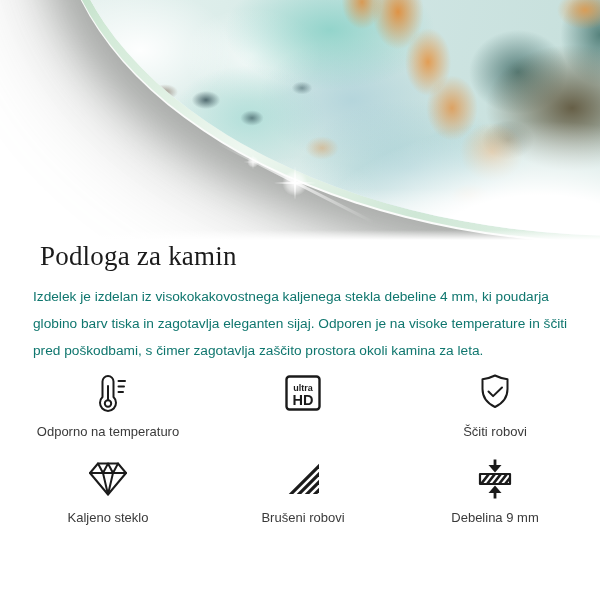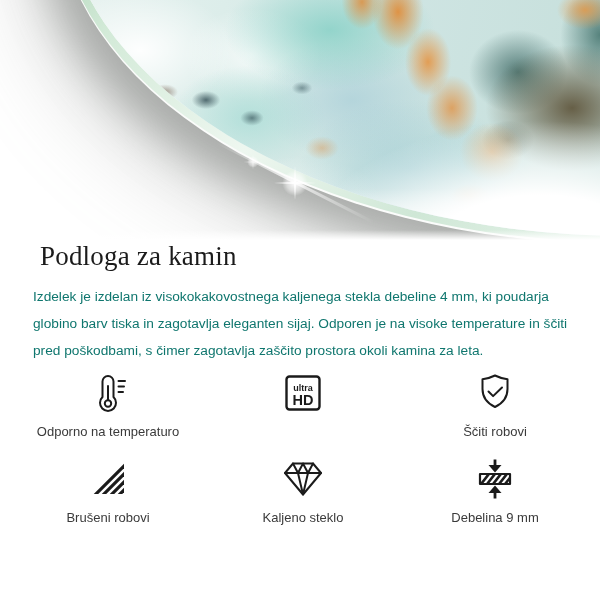--- a/index.html
+++ b/index.html
@@ -141,48 +141,48 @@
           <svg class="fi" width="42" height="42" viewBox="0 0 42 42">
             <path d="M21,3.5 C25,5.5 29.5,6.8 33.5,7.2 V17 c0,9.5 -5.8,14.8 -12.5,18 C14.3,31.8 8.5,26.5 8.5,17 V7.2 C12.5,6.8 17,5.5 21,3.5 Z"></path>
             <path d="M14.5,19.5 l4.6,4.6 L28,15.5"></path>
           </svg>
         </div>
         <div class="lbl">Ščiti robovi</div>
       </div>
 
       <div class="feature">
         <div class="ic">
+          <svg class="fi" width="44" height="40" viewBox="0 0 44 40">
+            <path d="M4,14 L12,4.5 H32 L40,14 L22,35.5 Z"></path>
+            <path d="M4,14 H40"></path>
+            <path d="M12,4.5 L17,14 L22,4.5 L27,14 L32,4.5"></path>
+            <path d="M17,14 L22,35.5 L27,14"></path>
+          </svg>
+        </div>
+        <div class="lbl">Kaljeno steklo</div>
+      </div>
+
+      <div class="feature">
+        <div class="ic">
           <svg class="fi" width="42" height="40" viewBox="0 0 42 40">
             <defs>
                 <clipPath id="triclip">
                   <path d="M5,35 L37,35 L37,3 Z"></path>
                 </clipPath>
               </defs>
             <g clip-path="url(#triclip)" stroke-width="3.2">
               <line x1="-4" y1="40" x2="36" y2="0"></line>
               <line x1="4" y1="40" x2="44" y2="0"></line>
               <line x1="12" y1="40" x2="52" y2="0"></line>
               <line x1="20" y1="40" x2="60" y2="0"></line>
               <line x1="28" y1="40" x2="68" y2="0"></line>
             </g>
           </svg>
         </div>
         <div class="lbl">Brušeni robovi</div>
-      </div>
-
-      <div class="feature">
-        <div class="ic">
-          <svg class="fi" width="44" height="40" viewBox="0 0 44 40">
-            <path d="M4,14 L12,4.5 H32 L40,14 L22,35.5 Z"></path>
-            <path d="M4,14 H40"></path>
-            <path d="M12,4.5 L17,14 L22,4.5 L27,14 L32,4.5"></path>
-            <path d="M17,14 L22,35.5 L27,14"></path>
-          </svg>
-        </div>
-        <div class="lbl">Kaljeno steklo</div>
       </div>
 
       <div class="feature">
         <div class="ic">
           <svg class="fi" width="42" height="42" viewBox="0 0 42 42">
             <defs>
                 <clipPath id="barclip">
                   <rect x="7" y="17" width="28" height="8"></rect>
                 </clipPath>
               </defs>

